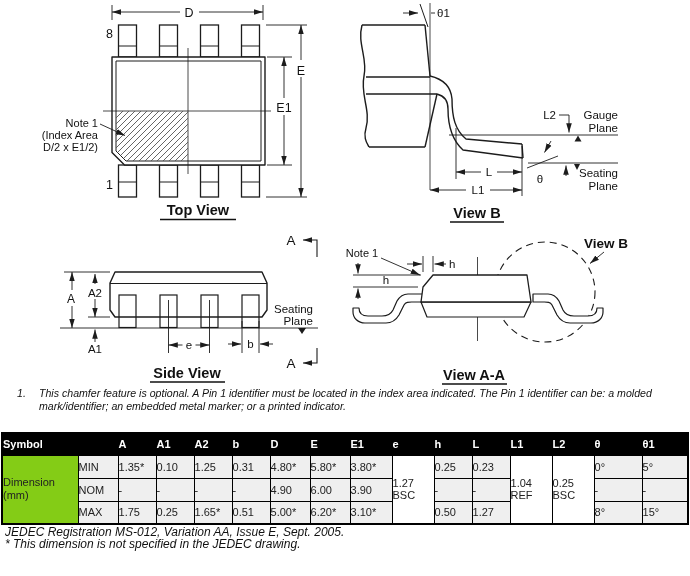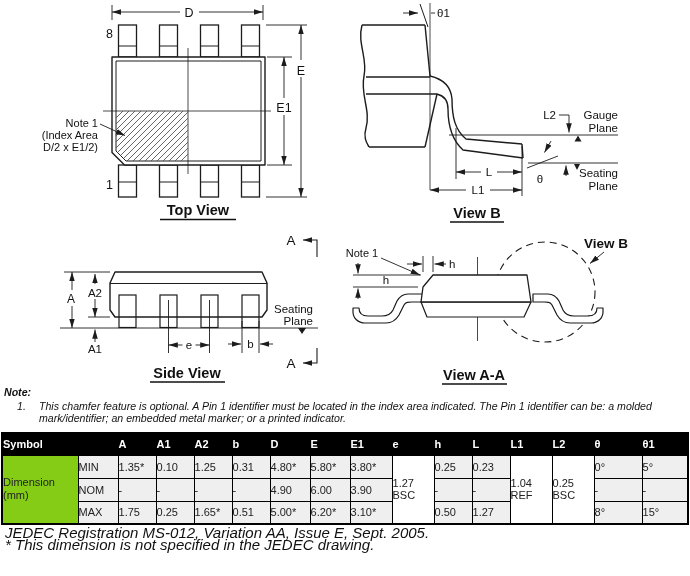--- a/index.html
+++ b/index.html
@@ -14,21 +14,21 @@
   table.dims td { border:1px solid #000; background:#efefef; height:23px; padding:0; color:#222; }
   table.dims td.sp { background:#fff; line-height:12px; }
   table.dims td.sp span { display:block; }
   table.dims td.dimhdr { background:#84cc16; line-height:13px; }
   table.dims td.dimhdr span { display:block; }
   .note { position:absolute; left:4px; top:386px; width:684px; font-style:italic; font-size:10.6px; line-height:12.6px; }
   .note .note-h { font-weight:bold; font-style:italic; }
   .note-item { display:flex; margin-top:1px; }
   .note-num { width:22px; margin-left:13px; flex:none; }
   .note-text { flex:1; }
-  .footer { position:absolute; left:5px; top:527px; width:680px; font-style:italic; font-size:15px; line-height:11.7px; }
+  .footer { position:absolute; left:5px; top:527px; width:680px; font-style:italic; font-size:12px; line-height:11.7px; }
   .footer .b { font-weight:bold; }
 </style>
 </head>
 <body>
 
 <div class="stage">
 
   <svg style="left:0;top:0" width="335" height="225" viewBox="0 0 335 225">
     <defs>
       <marker id="aT" markerUnits="userSpaceOnUse" markerWidth="10" markerHeight="8" refX="9.3" refY="3.2" orient="auto-start-reverse">
@@ -248,21 +248,20 @@
       <line x1="353" y1="287" x2="418" y2="287"></line>
       <line x1="358" y1="263" x2="358" y2="273.5" marker-end="url(#aV)"></line>
       <line x1="358" y1="299" x2="358" y2="288.5" marker-end="url(#aV)"></line>
     </g>
     <text x="386" y="284" font-size="11.5" text-anchor="middle">h</text>
     <text x="474" y="380" font-size="14.5" font-weight="bold" text-anchor="middle">View A-A</text>
     <line x1="442" y1="384" x2="507" y2="384" stroke="#111" stroke-width="1.6"></line>
   </svg>
 
   <div class="note">
-    <div class="note-h">Note:</div>
     <div class="note-item">
       <span class="note-num">1.</span>
       <span class="note-text">This chamfer feature is optional. A Pin 1 identifier must be located in the index area indicated. The Pin 1 identifier can be: a molded mark/identifier; an embedded metal marker; or a printed indicator.</span>
     </div>
   </div>
 
   <div class="dims-wrap">
     <table class="dims">
       <colgroup>
         <col style="width:76px">

